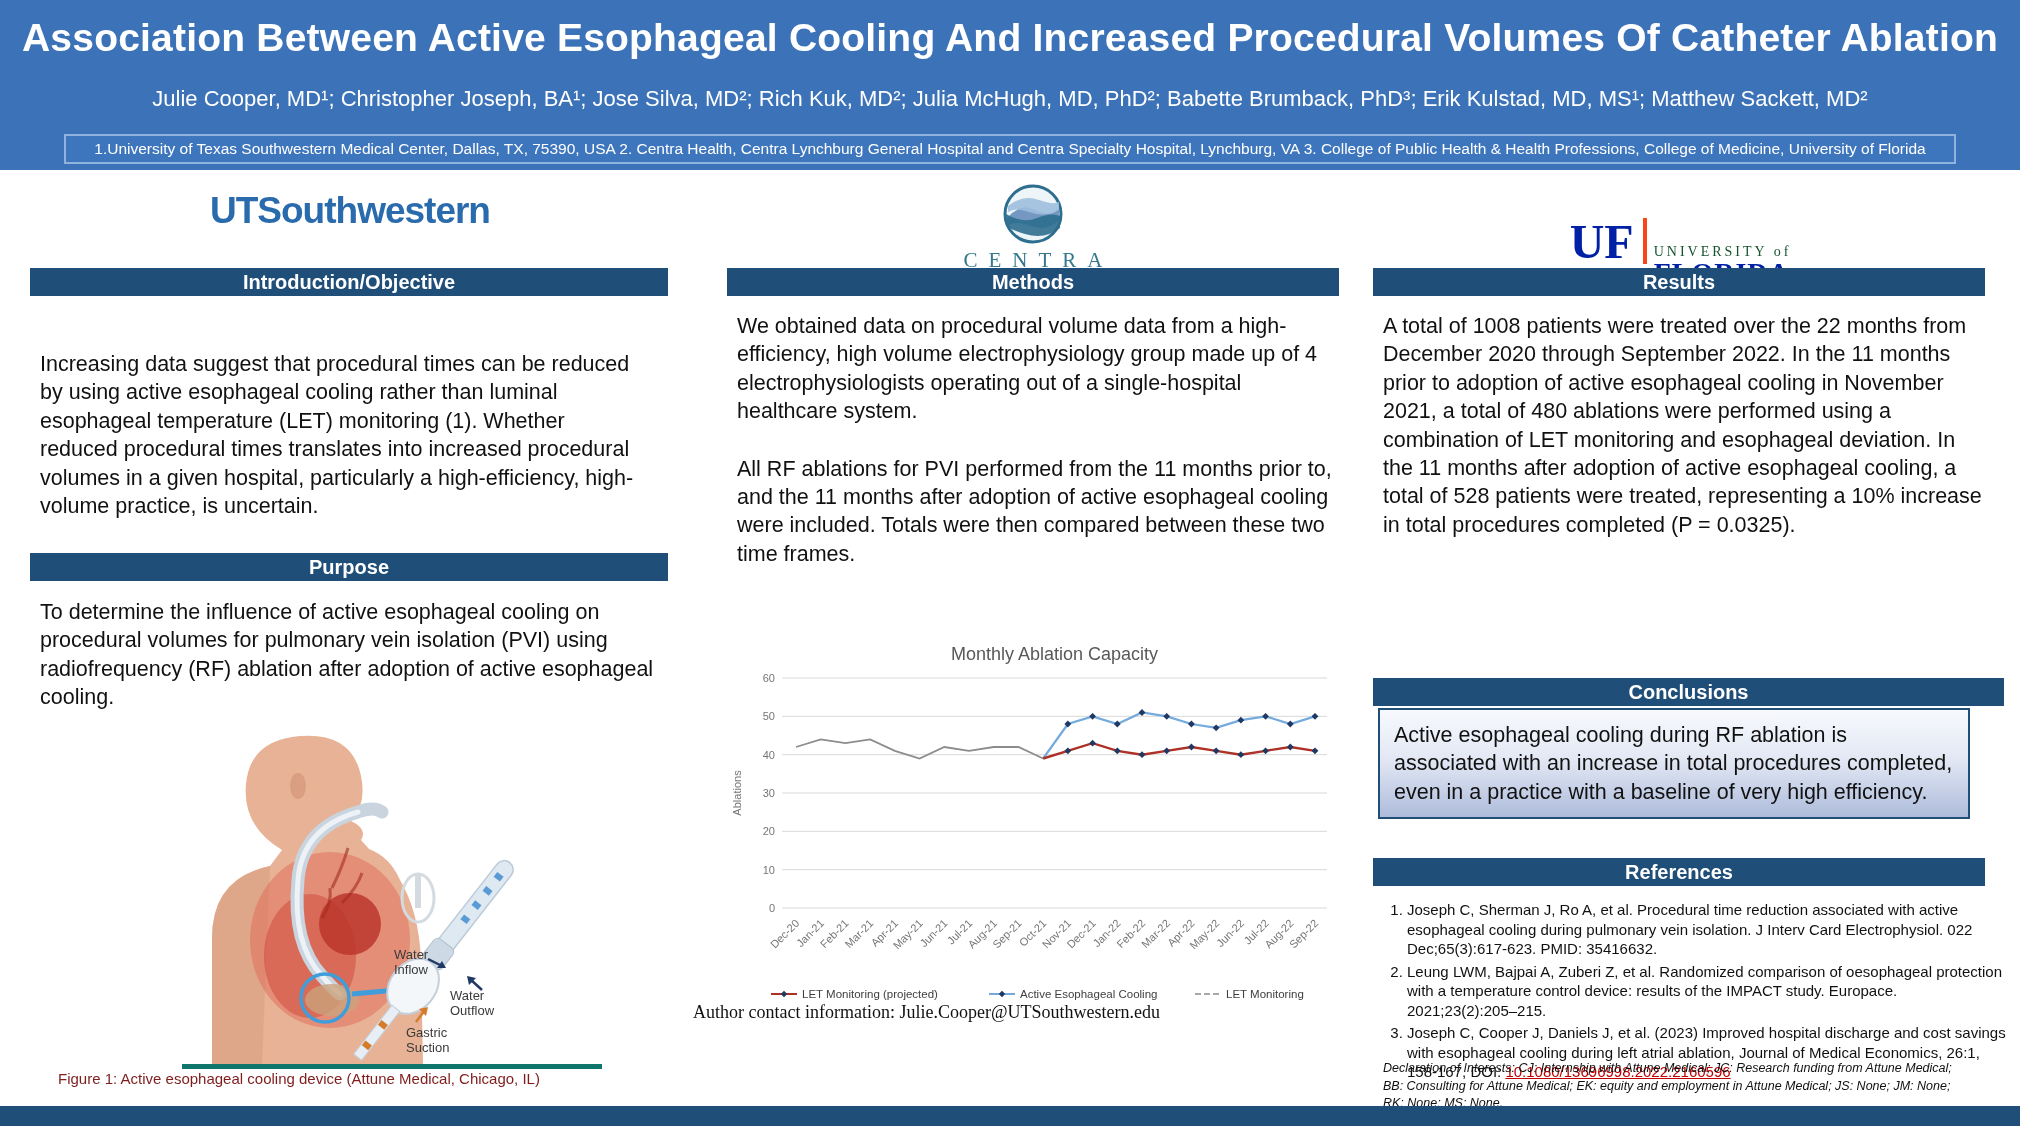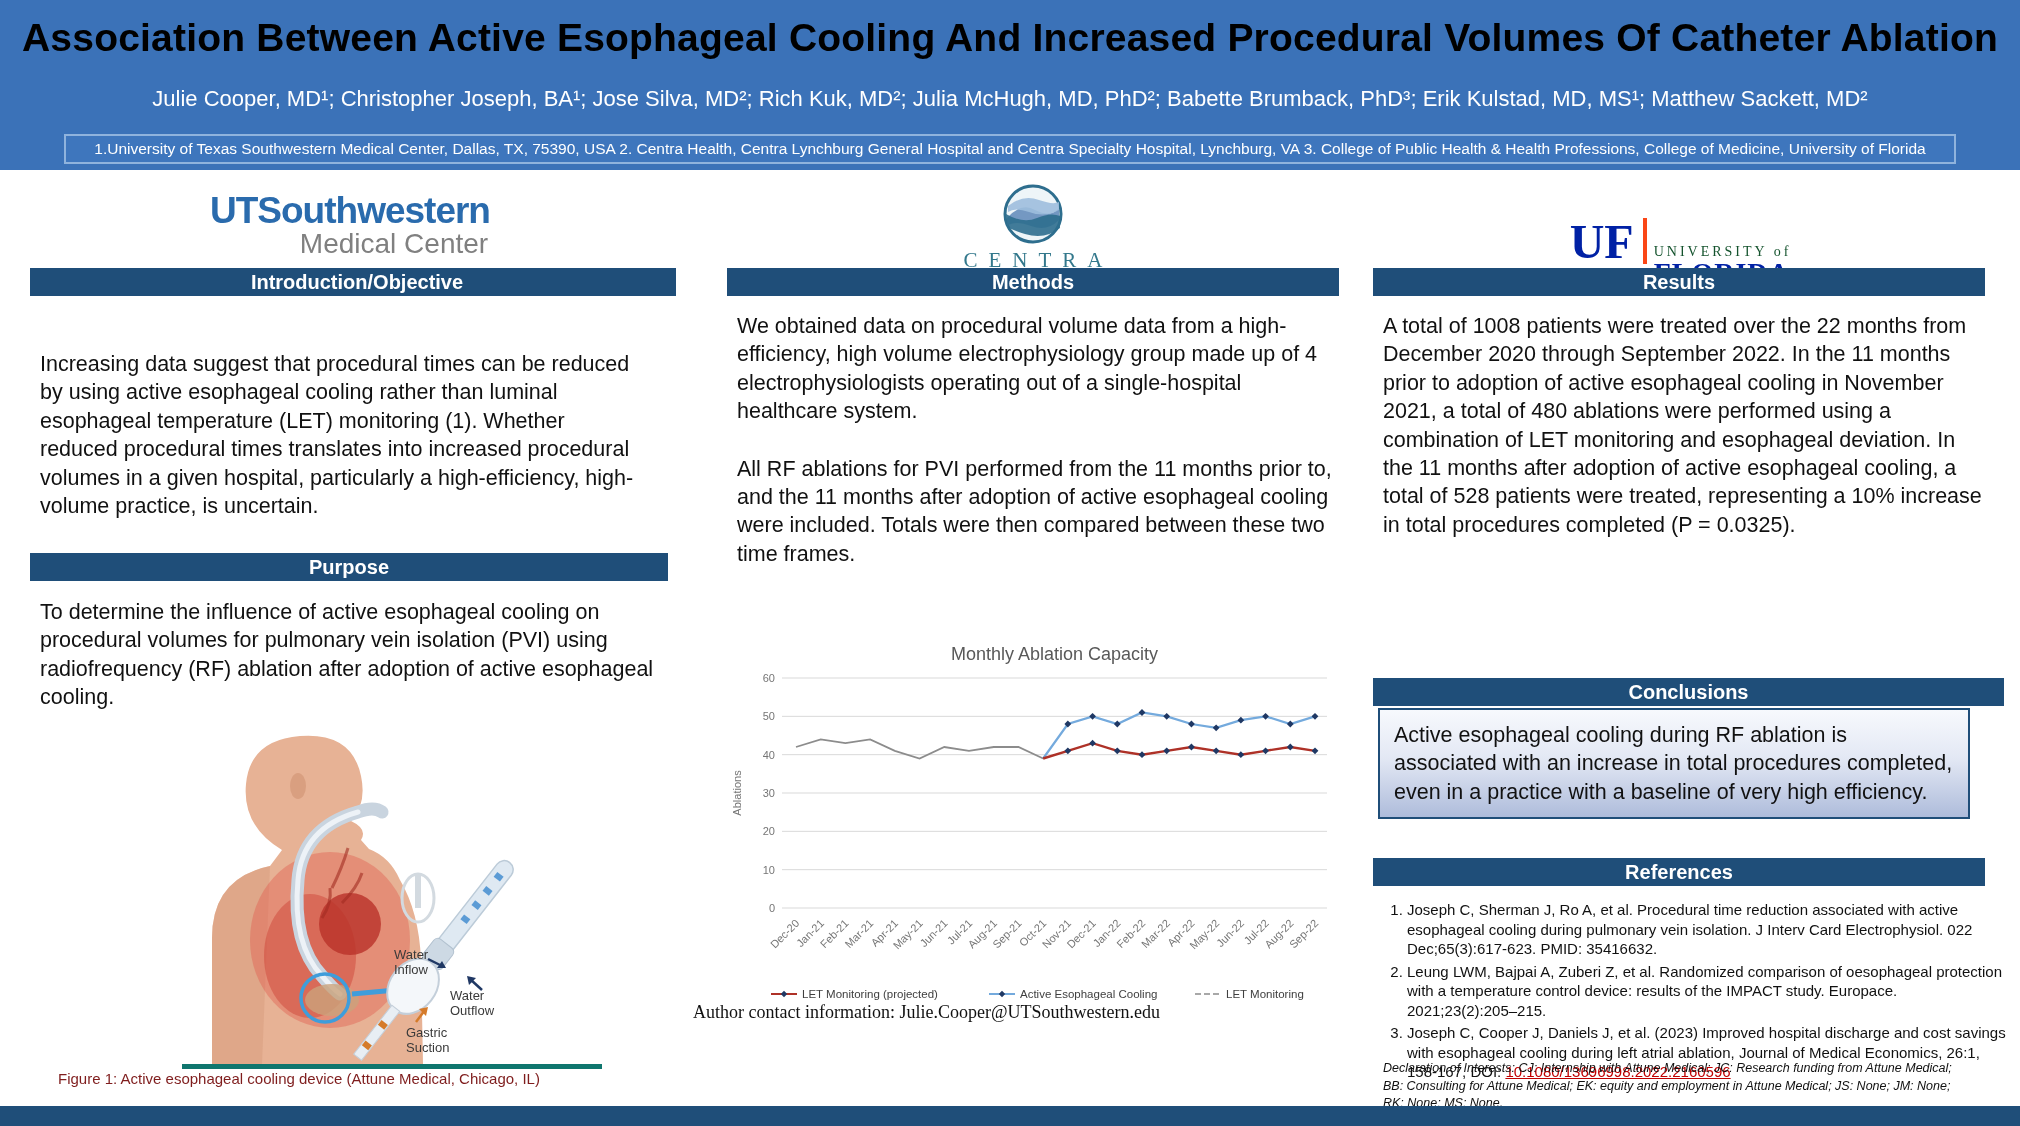--- a/index.html
+++ b/index.html
@@ -1,21 +1,21 @@
 <!DOCTYPE html>
 <html><head>
 <meta charset="utf-8">
 <style>
   html,body{margin:0;padding:0;background:#fff;}
   #poster{position:relative;width:2020px;height:1126px;background:#fff;overflow:hidden;
           font-family:"Liberation Sans",sans-serif;}
   
   #banner{position:absolute;left:0;top:0;width:2020px;height:170px;background:#3b72b8;}
   #poster-title{position:absolute;left:0;top:16px;width:100%;text-align:center;
-    color:#000000;font-size:39px;font-weight:bold;letter-spacing:.2px;}
+    color:#ffffff;font-size:39px;font-weight:bold;letter-spacing:.2px;}
   #poster-authors{position:absolute;left:0;top:86px;width:100%;text-align:center;
     color:#fff;font-size:22px;}
   #poster-affil{position:absolute;left:50%;top:134px;transform:translateX(-50%);
     width:1888px;height:26px;border:2px solid #8fb3dd;background:#3e76bd;
     color:#fff;font-size:15.5px;line-height:26px;text-align:center;white-space:nowrap;overflow:hidden;}
   
   #utsw-logo{position:absolute;left:30px;top:190px;width:640px;text-align:center;}
   #utsw-line1{font-size:37px;font-weight:bold;color:#2a6bad;letter-spacing:-1px;}
   #utsw-line2{font-size:28px;color:#808080;margin-top:-4px;padding-left:88px;}
   #centra-logo{position:absolute;left:727px;top:184px;width:612px;text-align:center;}
@@ -26,21 +26,21 @@
     justify-content:center;align-items:center;}
   #uf-abbr{font-family:"Liberation Serif",serif;font-size:48px;font-weight:bold;color:#0021a5;line-height:.9;}
   #uf-divider{width:4px;height:46px;background:#fa4616;margin:0 7px 0 9px;}
   #uf-right{text-align:left;}
   #uf-line1{font-family:"Liberation Serif",serif;font-size:14px;color:#14532d;letter-spacing:3px;margin-top:48px;}
   #uf-line2{font-family:"Liberation Serif",serif;font-size:28px;font-weight:bold;color:#0021a5;
     letter-spacing:1px;line-height:.95;}
   
   .bar{position:absolute;height:28px;background:#1f4e79;color:#fff;font-weight:bold;
     font-size:20px;line-height:28px;text-align:center;}
-  #bar-intro{left:30px;top:268px;width:638px;padding-left:8px;}
+  #bar-intro{left:30px;top:268px;width:638px;}
   #bar-purpose{left:30px;top:553px;width:638px;}
   #bar-methods{left:727px;top:268px;width:612px;}
   #bar-results{left:1373px;top:268px;width:612px;}
   #bar-conclusions{left:1373px;top:678px;width:631px;}
   #bar-references{left:1373px;top:858px;width:612px;}
   .body-text{position:absolute;font-size:21.5px;line-height:1.32;color:#111;}
   #intro-text{left:40px;top:310px;width:604px;margin-top:40px;}
   #purpose-text{left:40px;top:598px;width:618px;}
   #methods-text{left:737px;top:312px;width:600px;}
   #methods-text p{margin:0 0 29px 0;}
@@ -77,21 +77,20 @@
 <div id="poster">
 
   <div id="banner">
     <div id="poster-title">Association Between Active Esophageal Cooling And Increased Procedural Volumes Of Catheter Ablation</div>
     <div id="poster-authors">Julie Cooper, MD¹; Christopher Joseph, BA¹;  Jose Silva, MD²; Rich Kuk, MD²;  Julia McHugh, MD, PhD²; Babette Brumback, PhD³; Erik Kulstad, MD, MS¹; Matthew Sackett, MD²</div>
     <div id="poster-affil">1.University of Texas Southwestern Medical Center, Dallas, TX, 75390, USA 2. Centra Health, Centra Lynchburg General Hospital and Centra Specialty Hospital, Lynchburg, VA 3. College of Public Health &amp; Health Professions, College of Medicine, University of Florida</div>
   </div>
 
   <div id="utsw-logo">
     <div id="utsw-line1">UTSouthwestern</div>
-    <div id="utsw-line2">Medical Center</div>
   </div>
 
   <div id="centra-logo">
     <div id="centra-circle">
       <svg viewBox="0 0 60 60" width="60" height="60">
         <circle cx="30" cy="30" r="28" fill="#eef5f8" stroke="#2e6e8e" stroke-width="3"></circle>
         <path d="M4 34 Q18 18 32 26 Q48 34 56 24 L56 36 Q44 48 28 42 Q12 36 4 42 Z" fill="#5e87b8" opacity=".85"></path>
         <path d="M3 30 Q20 40 34 34 Q48 28 57 32 L57 44 Q42 56 22 50 Q8 46 4 42 Z" fill="#2e6e8e" opacity=".9"></path>
         <path d="M5 22 Q20 10 36 16 Q50 21 56 18 L56 26 Q42 34 26 28 Q12 23 5 28 Z" fill="#9dbedd" opacity=".9"></path>
       </svg>

